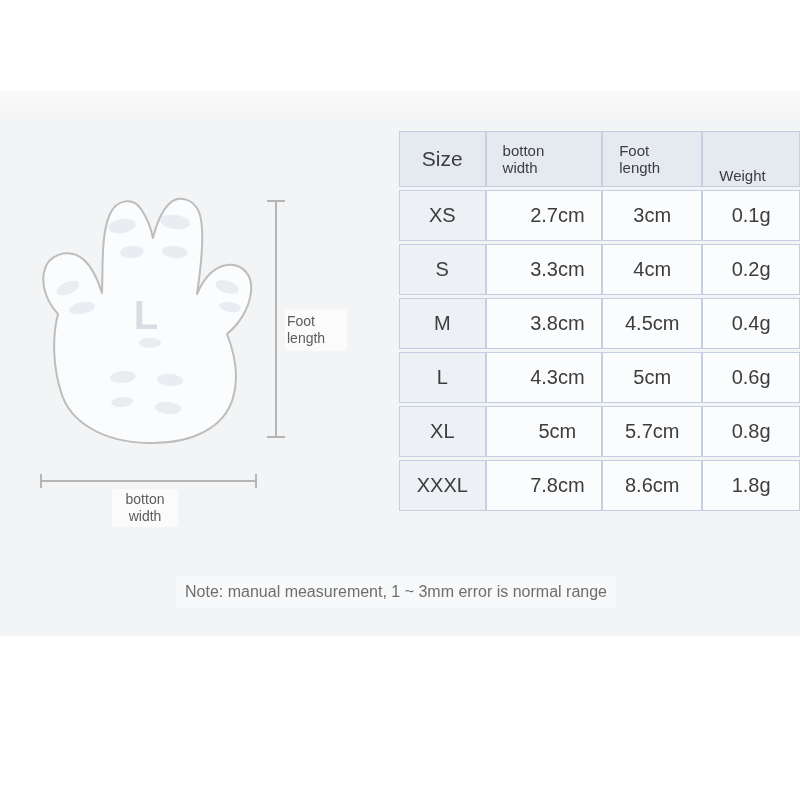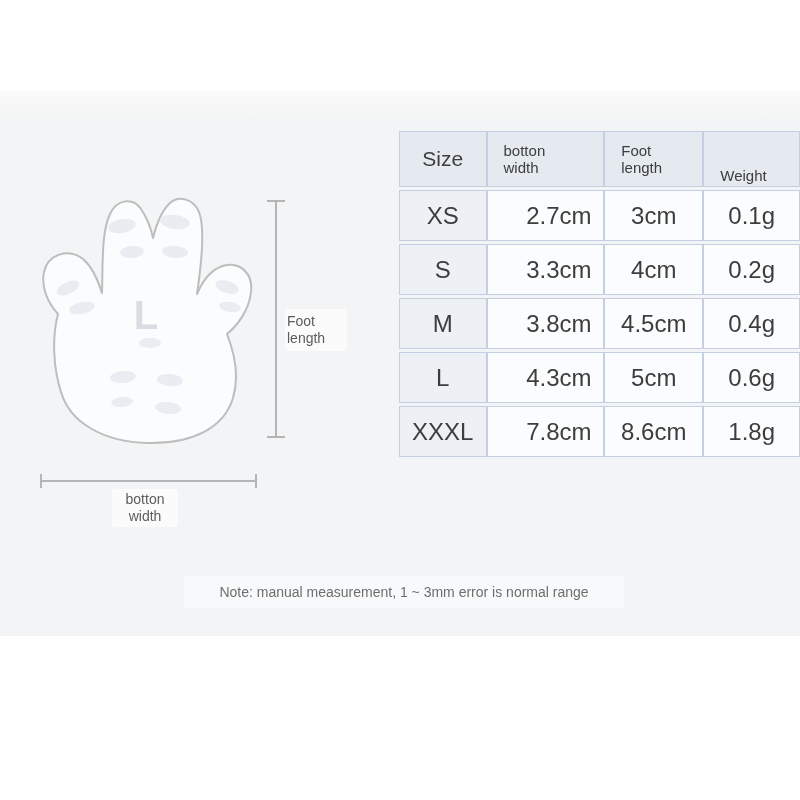--- a/index.html
+++ b/index.html
@@ -58,28 +58,28 @@
   }
   .size-table .c0{width:89px;}
   .size-table .c1{width:92px;padding-left:28px;}
   .size-table .c2{width:87px;}
   .size-table .c3{width:85px;}
   .size-table th{height:52px;background:#e5e9f0;font-weight:400;vertical-align:middle;}
   .size-table th.h-size{font-size:21px;text-align:center;}
   .size-table th.h-sub{font-size:15px;text-align:left;padding-left:16px;line-height:17px;}
   .size-table th.h-sub .wrap{display:inline-block;width:52px;text-align:left;}
   .size-table th.h-sub .wrap.brk{width:48px;word-break:break-all;margin-top:32px;}
-  .size-table td{height:47px;font-size:24px;text-align:center;vertical-align:middle;}
+  .size-table td{height:47px;font-size:20px;text-align:center;vertical-align:middle;}
   .size-table td.cell-size{background:#edf0f5;}
   .size-table td.cell-val{background:#fbfcfd;}
   
   .note{
-    position:absolute;left:184px;top:485px;width:440px;height:32px;
+    position:absolute;left:176px;top:485px;width:440px;height:32px;
     background:#f8f9fa;border-radius:3px;
-    font-size:14px;line-height:32px;color:#6e6e6e;text-align:center;
+    font-size:16px;line-height:32px;color:#6e6e6e;text-align:center;
   }
 </style>
 </head>
 <body>
 
 <div class="canvas">
   <div class="band">
 
     <svg class="paw-svg" viewBox="0 0 220 258">
       <path class="paw-outline" d="M 108 248
@@ -155,20 +155,26 @@
           <td class="cell-val c2">4.5cm</td>
           <td class="cell-val c3">0.4g</td>
         </tr>
         <tr>
           <td class="cell-size c0">L</td>
           <td class="cell-val c1">4.3cm</td>
           <td class="cell-val c2">5cm</td>
           <td class="cell-val c3">0.6g</td>
         </tr>
         <tr>
+          <td class="cell-size c0">XL</td>
+          <td class="cell-val c1">5cm</td>
+          <td class="cell-val c2">5.7cm</td>
+          <td class="cell-val c3">0.8g</td>
+        </tr>
+        <tr>
           <td class="cell-size c0">XXXL</td>
           <td class="cell-val c1">7.8cm</td>
           <td class="cell-val c2">8.6cm</td>
           <td class="cell-val c3">1.8g</td>
         </tr>
       </tbody>
     </table>
 
     <div class="note">Note: manual measurement, 1 ~ 3mm error is normal range</div>
 

